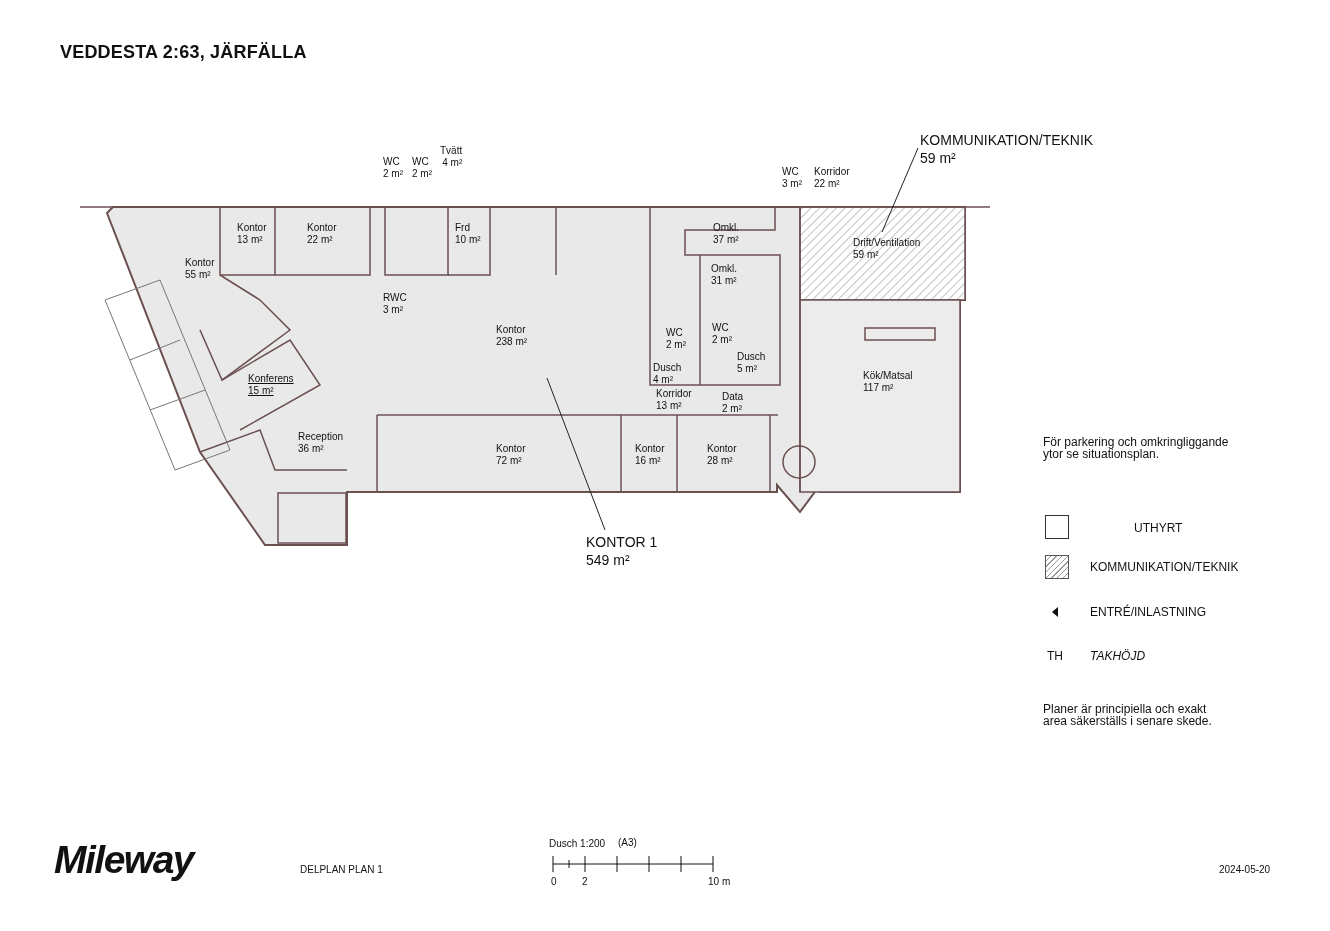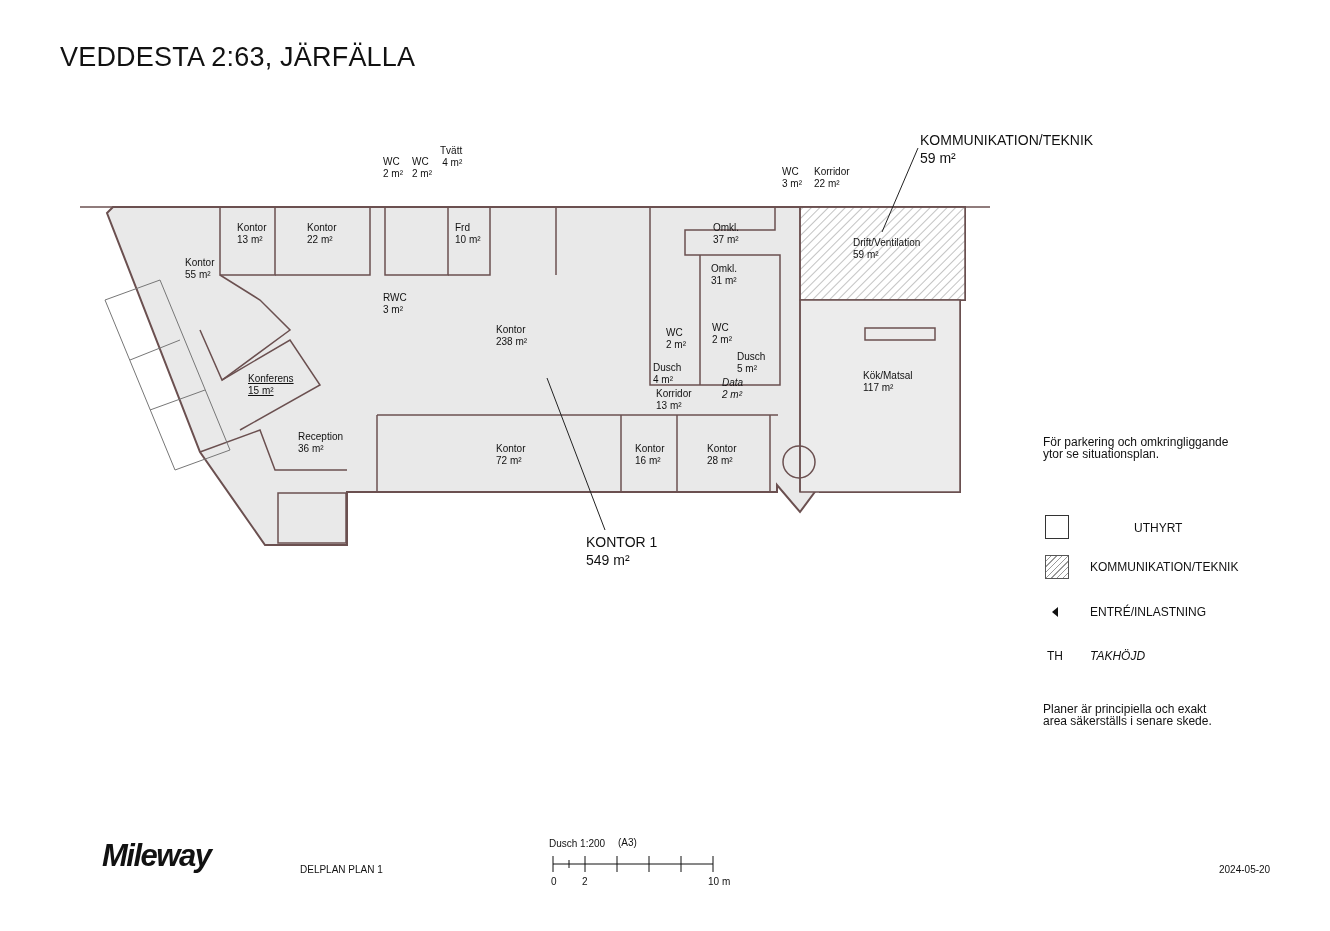--- a/index.html
+++ b/index.html
@@ -1,27 +1,27 @@
 <!DOCTYPE html>
 <html><head>
 <meta charset="utf-8">
 <style>
   html, body { margin: 0; padding: 0; background: #ffffff; }
   body { width: 1330px; height: 931px; position: relative; overflow: hidden;
          font-family: "Liberation Sans", sans-serif; color: #111; }
   .abs { position: absolute; }
-  .title { left: 60px; top: 42px; font-size: 27px; font-weight: normal; letter-spacing: 0.2px; }
+  .title { left: 60px; top: 42px; font-size: 18px; font-weight: bold; letter-spacing: 0.2px; }
   .plan { left: 0; top: 0; }
   .lbl { font-size: 10px; line-height: 12px; text-align: left; white-space: nowrap; }
   .lbl-big { font-size: 14px; line-height: 18px; white-space: nowrap; }
   .legend-note { font-size: 12px; line-height: 12px; }
   .legend-box { width: 22px; height: 22px; border: 1px solid #333; background: #fff; }
   .legend-hatch { width: 22px; height: 22px; border: 1px solid #555;
      background: repeating-linear-gradient(135deg, #fff 0 3px, #999 3px 4px); }
-  .logo { left: 54px; top: 838px; font-size: 31px; font-weight: bold; font-style: italic; letter-spacing: -1.5px; margin-left: 48px; }
+  .logo { left: 54px; top: 838px; font-size: 39px; font-weight: bold; font-style: italic; letter-spacing: -1.5px; }
   .footer { font-size: 10px; }
 </style>
 </head>
 <body>
 
 <div class="abs title">VEDDESTA 2:63, JÄRFÄLLA</div>
 
 <svg class="abs plan" width="1330" height="931">
   <defs>
     <pattern id="hatch" width="6" height="6" patternUnits="userSpaceOnUse" patternTransform="rotate(45)">
@@ -146,21 +146,21 @@
     <div>4 m²</div>
   </div>
 <div class="abs lbl" style="left:737px;top:351px;">
     <div>Dusch</div>
     <div>5 m²</div>
   </div>
 <div class="abs lbl" style="left:656px;top:388px;">
     <div>Korridor</div>
     <div>13 m²</div>
   </div>
-<div class="abs lbl" style="left:722px;top:377px;font-style:italic;">
+<div class="abs lbl" style="left:722px;top:391px;">
     <div>Data</div>
     <div>2 m²</div>
   </div>
 <div class="abs lbl" style="left:782px;top:166px;">
     <div>WC</div>
     <div>3 m²</div>
   </div>
 <div class="abs lbl" style="left:814px;top:166px;">
     <div>Korridor</div>
     <div>22 m²</div>

